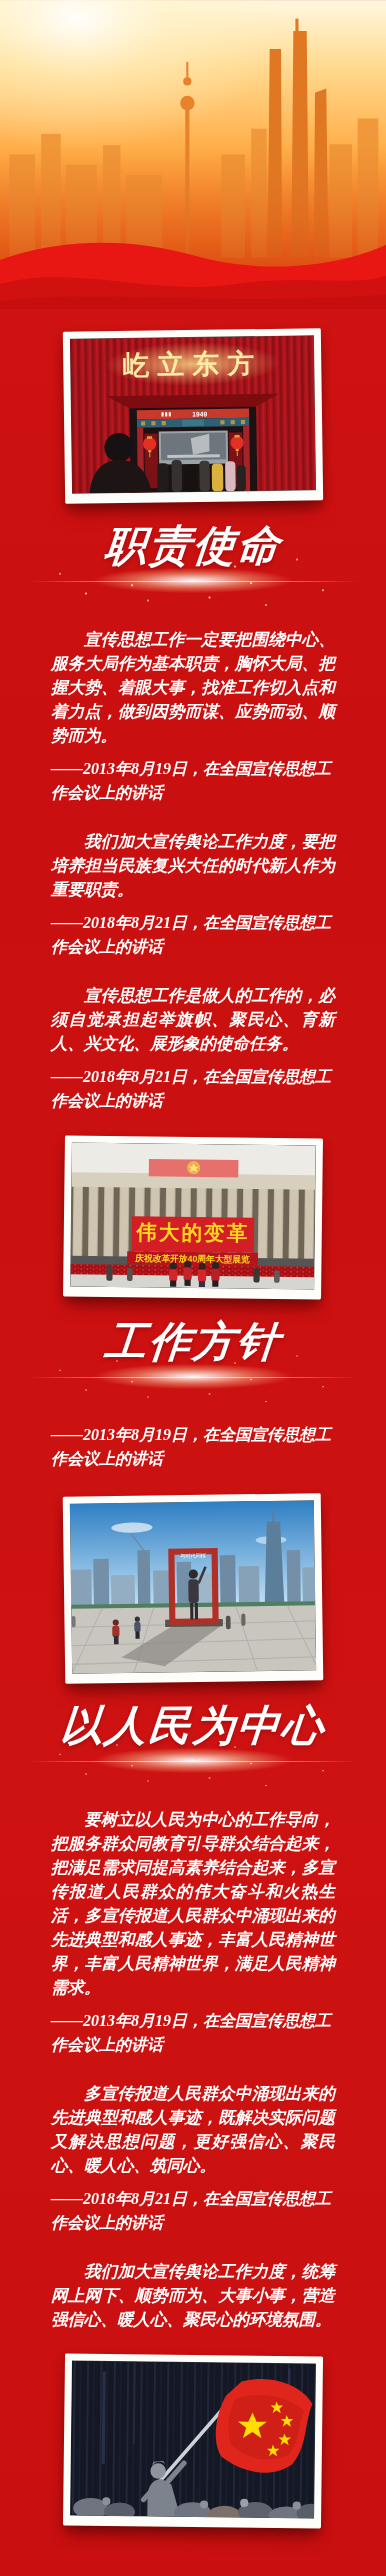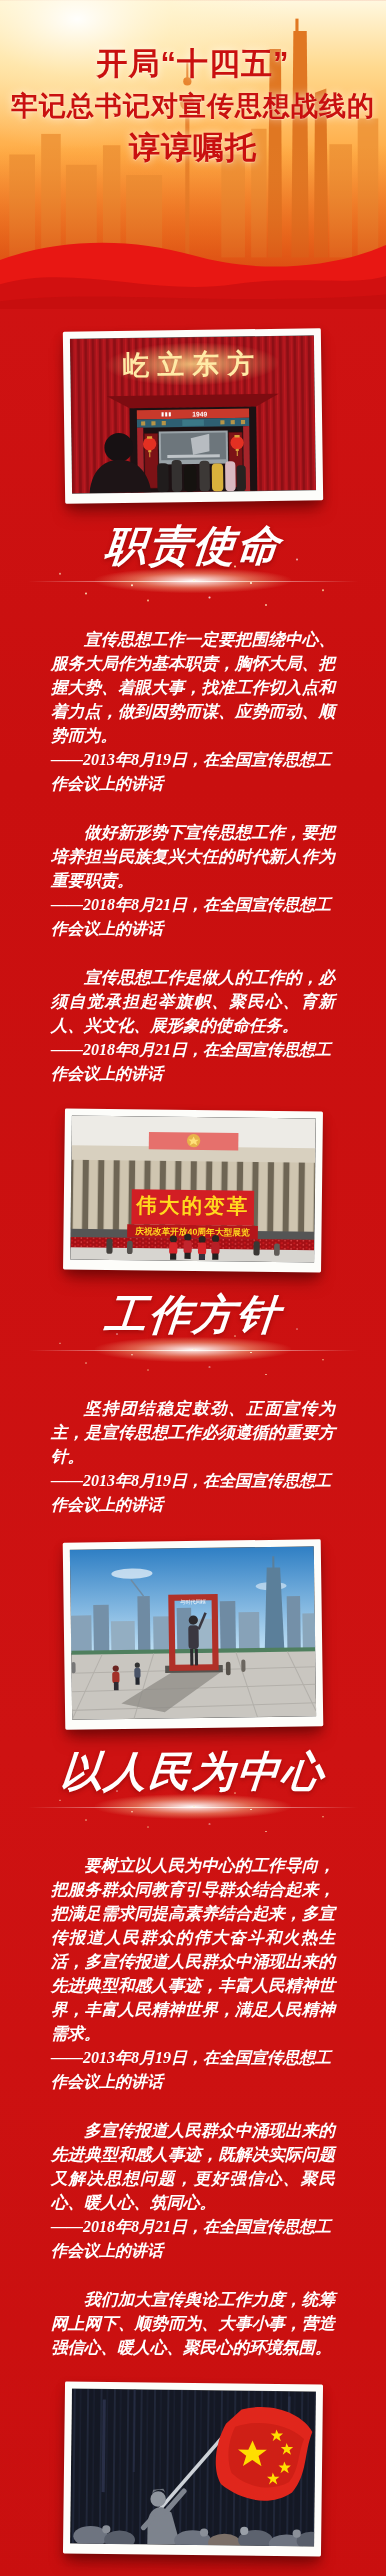--- a/index.html
+++ b/index.html
@@ -68,21 +68,21 @@
 
   
   .quotes { width:284px; margin:43px auto 0;font-style:italic; }
   .quote { margin-bottom:24px; }
   .q {
     color:#fff; font-size:16.5px; line-height:24px; font-weight:600;
     text-align:justify; text-indent:2em;
   }
   .src {
     color:#fff; font-family:"Liberation Serif", serif; font-weight:700;
-    font-size:16px; line-height:24px; margin-top:1px; text-align:left;
+    font-size:16px; line-height:24px; margin-top:10px; text-align:left;
   }
 </style>
 </head>
 <body>
 
 <div id="canvas">
 
   <div class="header">
     <svg width="386" height="309" viewBox="0 0 750 600">
       <defs>
@@ -128,25 +128,20 @@
         <polygon points="524,95 546,95 548,500 520,500"></polygon>
         <polygon points="612,180 634,172 638,500 610,500"></polygon>
       </g>
       <rect y="280" width="750" height="260" fill="url(#cityfade)"></rect>
       <g>
         <path d="M0,505 C120,462 255,462 375,496 C500,532 645,522 750,476 L750,600 L0,600 Z" fill="#e81713"></path>
         <path d="M0,552 C140,512 300,575 455,552 C580,534 690,556 750,536 L750,600 L0,600 Z" fill="#d11010"></path>
         <path d="M0,585 C200,560 430,596 750,572 L750,600 L0,600 Z" fill="#c70e0e"></path>
       </g>
     </svg>
-    <div class="header-title">
-      <div class="t1">开局“十四五”</div>
-      <div class="t2">牢记总书记对宣传思想战线的</div>
-      <div class="t3">谆谆嘱托</div>
-    </div>
   </div>
 
   <div class="polaroid rot-l">
     <div class="ph">
       <svg width="244" height="155" viewBox="0 0 474 300">
         <defs>
           <pattern id="slats" width="14" height="10" patternUnits="userSpaceOnUse">
             <rect width="14" height="10" fill="#a8141b"></rect>
             <rect width="5" height="10" fill="#8c0f15"></rect>
             <rect x="9" width="2" height="10" fill="#c21b22"></rect>
@@ -221,21 +216,21 @@
       <div class="line"></div>
         <div class="flare"></div>
         <div class="sparkles"></div>
     </div>
     <div class="quotes">
       <div class="quote">
         <p class="q">宣传思想工作一定要把围绕中心、服务大局作为基本职责，胸怀大局、把握大势、着眼大事，找准工作切入点和着力点，做到因势而谋、应势而动、顺势而为。</p>
         <p class="src">——2013年8月19日，在全国宣传思想工作会议上的讲话</p>
       </div>
       <div class="quote">
-        <p class="q">做好新形势下宣传思想工作，要把培养担当民族复兴大任的时代新人作为重要职责。</p>
+        <p class="q">我们加大宣传舆论工作力度，要把培养担当民族复兴大任的时代新人作为重要职责。</p>
         <p class="src">——2018年8月21日，在全国宣传思想工作会议上的讲话</p>
       </div>
       <div class="quote">
         <p class="q">宣传思想工作是做人的工作的，必须自觉承担起举旗帜、聚民心、育新人、兴文化、展形象的使命任务。</p>
         <p class="src">——2018年8月21日，在全国宣传思想工作会议上的讲话</p>
       </div>
     </div>
   </section>
 
   <div class="polaroid rot-r">
@@ -298,21 +293,20 @@
 
   <section class="sec">
     <h2 class="sec-title">工作方针</h2>
     <div class="streak">
       <div class="line"></div>
         <div class="flare"></div>
         <div class="sparkles"></div>
     </div>
     <div class="quotes">
       <div class="quote">
-        <p class="q">坚持团结稳定鼓劲、正面宣传为主，是宣传思想工作必须遵循的重要方针。</p>
         <p class="src">——2013年8月19日，在全国宣传思想工作会议上的讲话</p>
       </div>
     </div>
   </section>
 
   <div class="polaroid rot-l">
     <div class="ph">
       <svg width="244" height="170" viewBox="0 0 474 330">
         <defs>
           <linearGradient id="bluesky" x1="0" y1="0" x2="0" y2="1">

